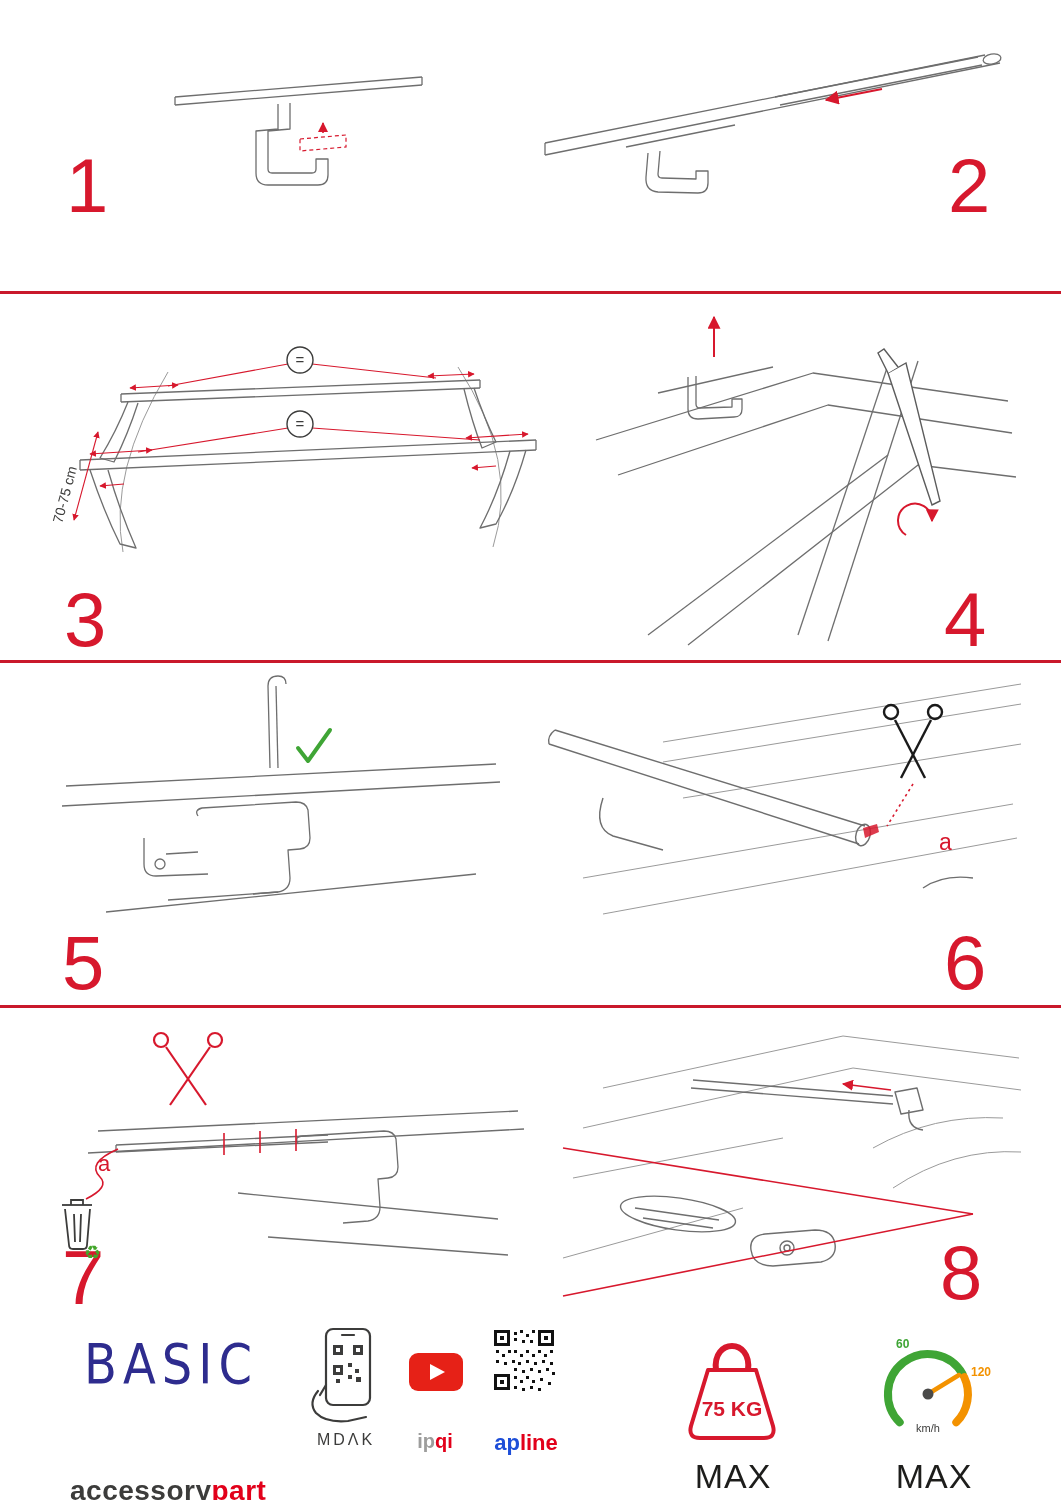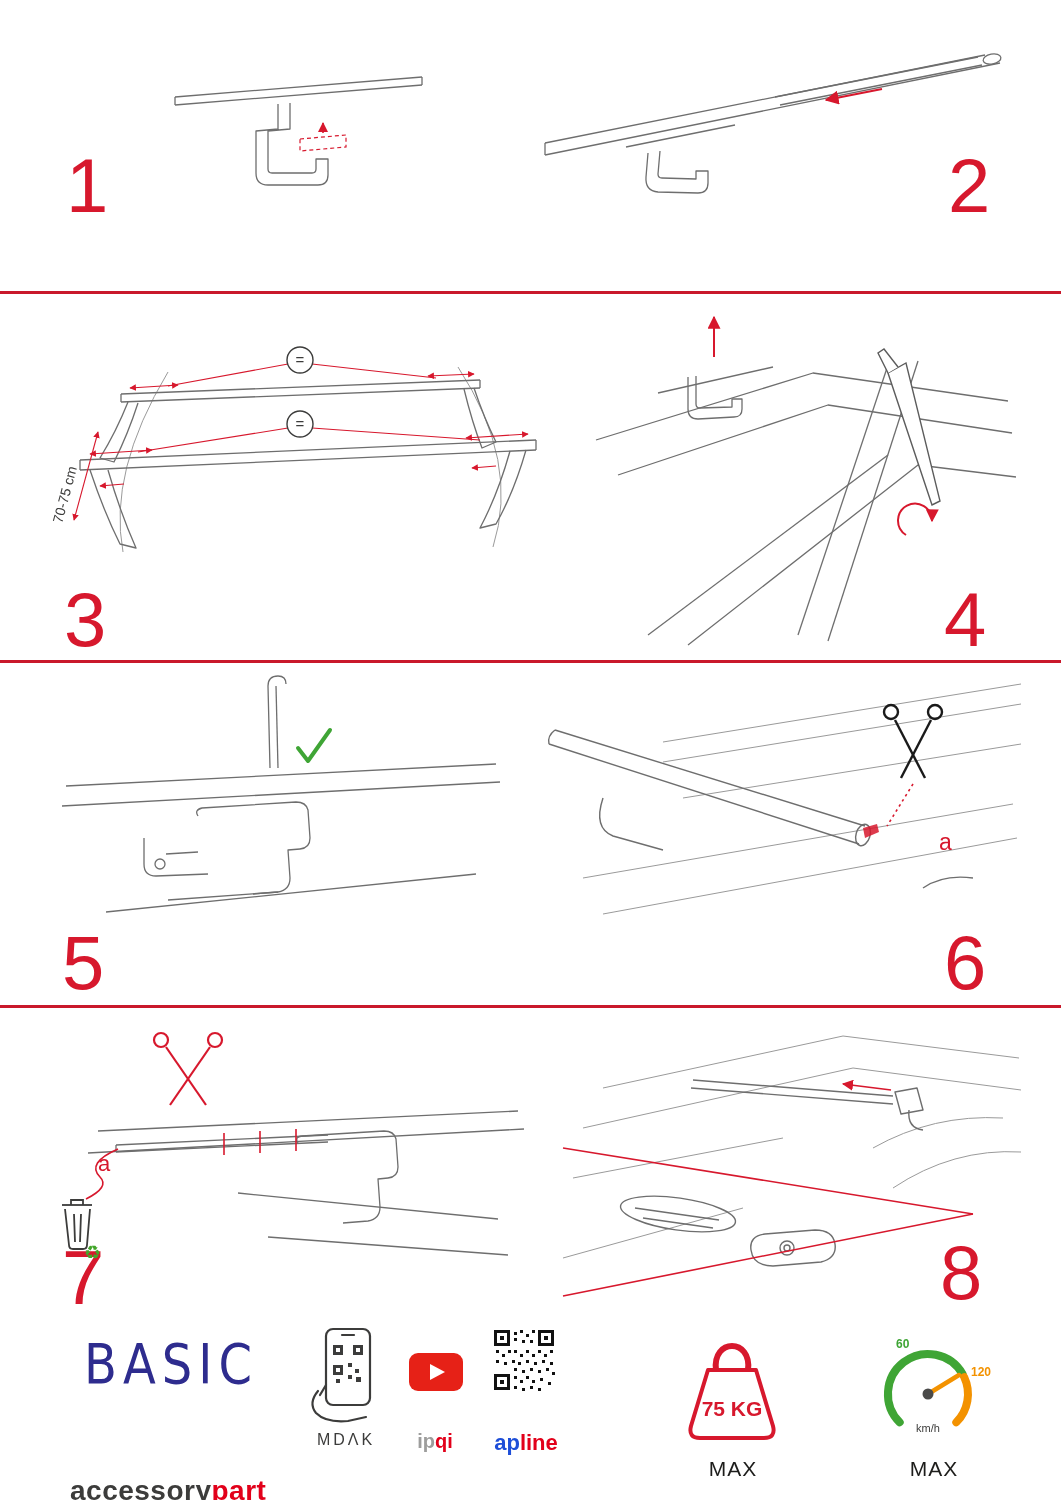--- a/index.html
+++ b/index.html
@@ -15,21 +15,21 @@
   .wordmark .dark { color:#3c3c3b; }
   .wordmark .red { color:#e2001a; }
   .badge-label { position:absolute; text-align:center; color:#3c3c3b; }
   .lbl-mdak { left:294px; width:104px; top:1431px; font-size:16px; letter-spacing:3px; font-weight:500; }
   .lbl-ipqi { left:400px; width:70px; top:1430px; font-size:20px; font-weight:700; }
   .lbl-ipqi .gray { color:#9d9d9c; }
   .lbl-ipqi .red { color:#e2001a; }
   .lbl-apline { left:482px; width:88px; top:1430px; font-size:22px; font-weight:600; }
   .lbl-apline .dark { color:#1d4ed8; }
   .lbl-apline .red { color:#e2001a; }
-  .lbl-max { font-size:21px; font-weight:500; color:#1d1d1b; letter-spacing:1px; }
+  .lbl-max { font-size:34px; font-weight:500; color:#1d1d1b; letter-spacing:1px; }
   .max-weight { left:674px; width:118px; top:1457px; }
   .max-speed { left:872px; width:124px; top:1457px; }
 </style>
 </head>
 <body>
 
 <div class="page">
 
   <div class="step-num" style="left:66px; top:148px;">1</div>
   <div class="step-num" style="left:948px; top:148px;">2</div>

